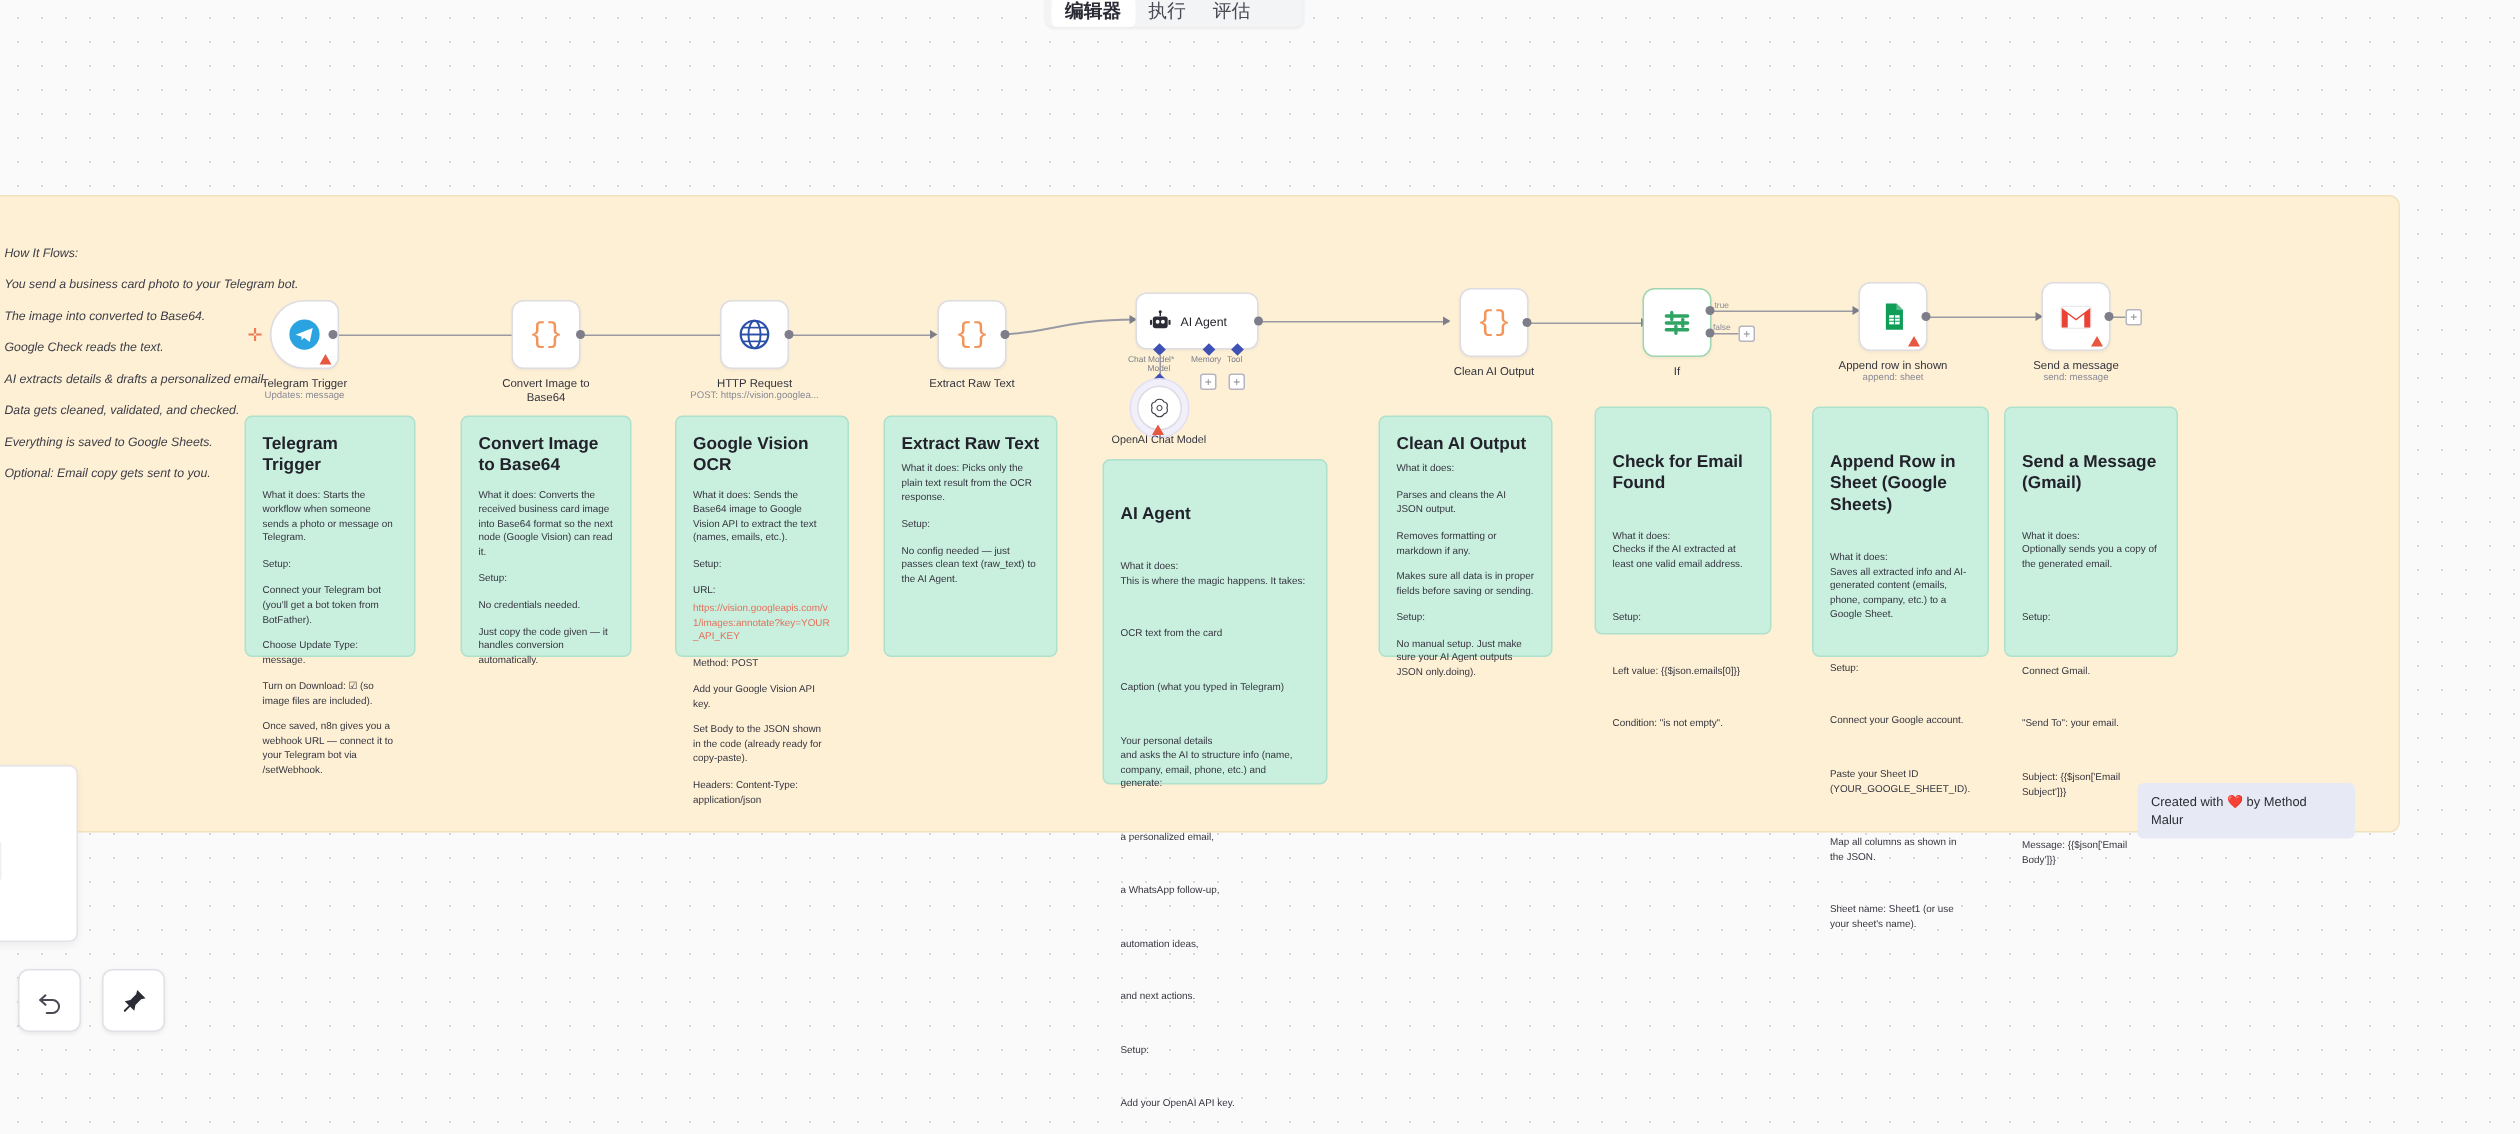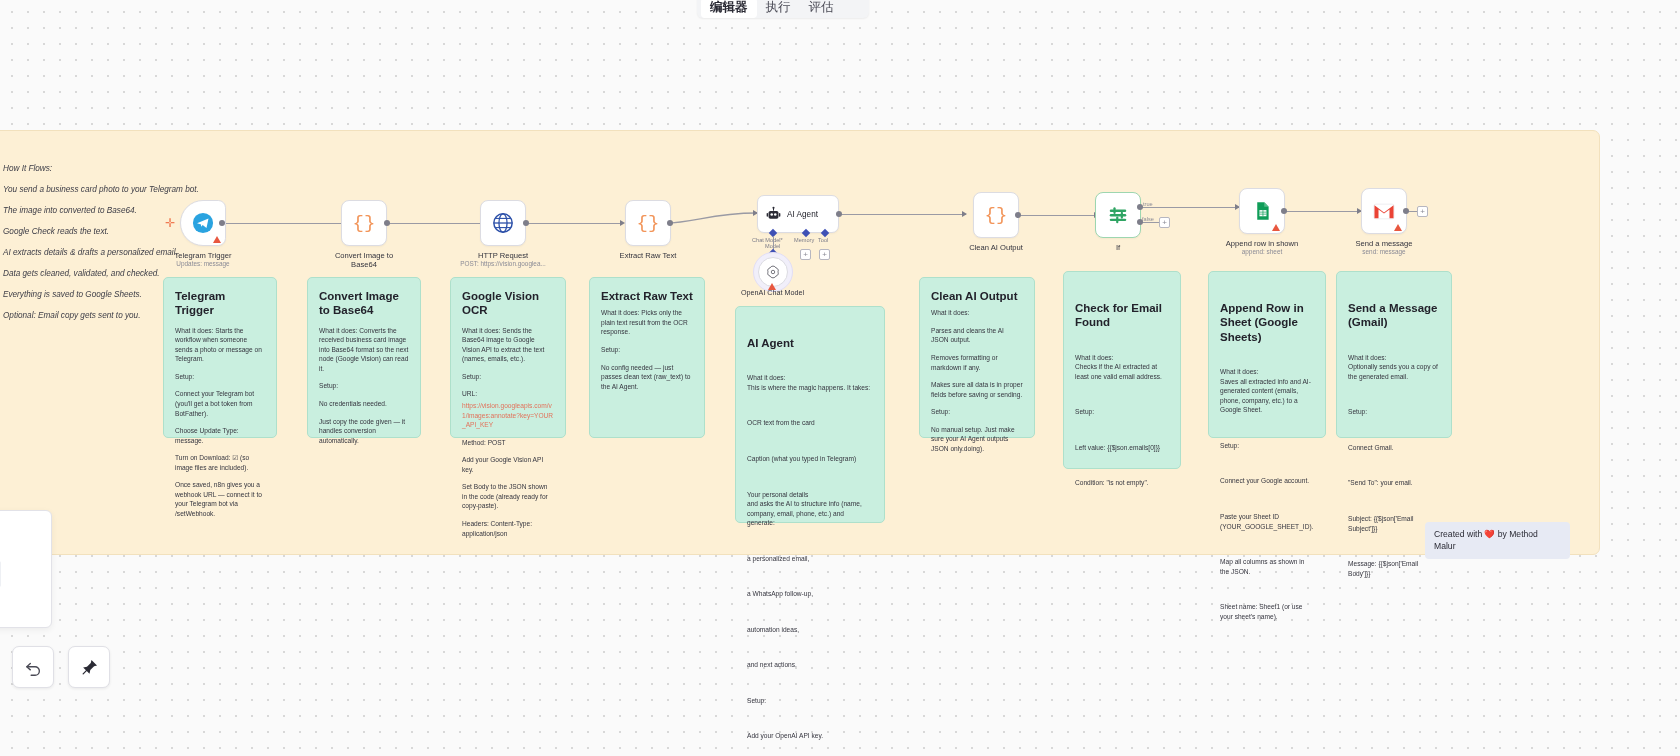--- a/index.html
+++ b/index.html
@@ -465,21 +465,21 @@
   <div class="sticky" style="left:919px; top:277px; width:116px; height:161px;">
     <h3 style="margin-bottom:5px;">Clean AI Output</h3>
     <p>What it does:</p>
     <p>Parses and cleans the AI JSON output.</p>
     <p>Removes formatting or markdown if any.</p>
     <p>Makes sure all data is in proper fields before saving or sending.</p>
     <p>Setup:</p>
     <p>No manual setup. Just make sure your AI Agent outputs JSON only.doing).</p>
   </div>
 
-  <div class="sticky" style="left:1063px; top:271px; width:118px; height:198px; white-space:pre-line;">
+  <div class="sticky" style="left:1063px; top:271px; width:118px; height:152px; white-space:pre-line;">
     <h3 style="margin-bottom:5px;">Check for Email Found</h3>
     <p>What it does:
 Checks if the AI extracted at least one valid email address.</p>
     <p>Setup:</p>
     <p>Left value: {{$json.emails[0]}}</p>
     <p>Condition: "is not empty".</p>
   </div>
 
   <div class="sticky" style="left:1336px; top:271px; width:116px; height:167px; white-space:pre-line;">
     <h3 style="margin-bottom:5px;">Send a Message (Gmail)</h3>

